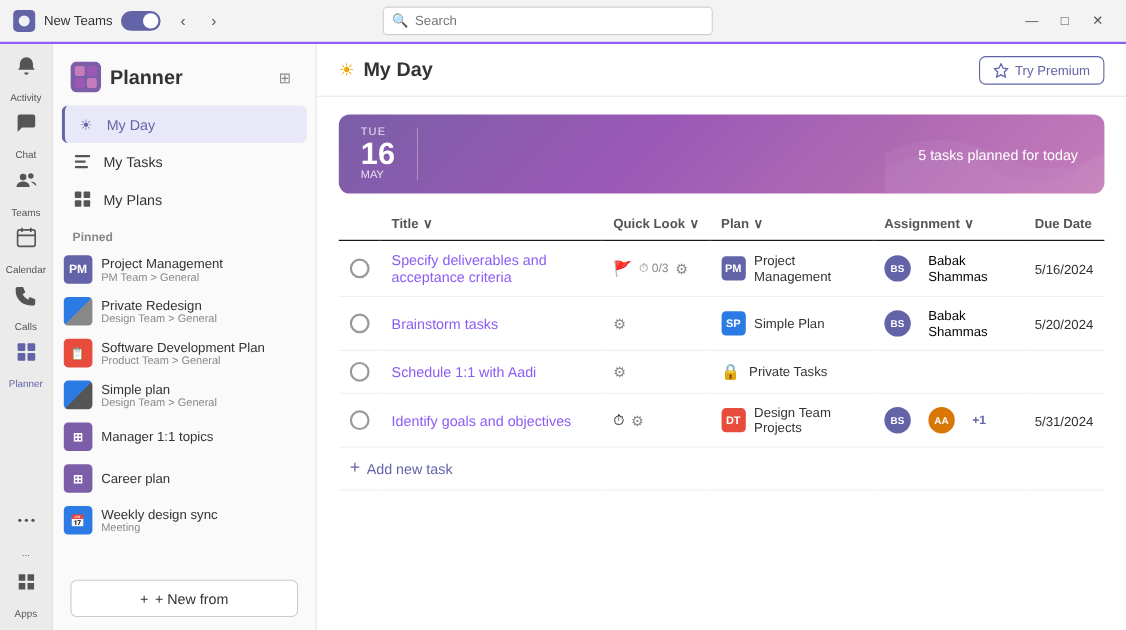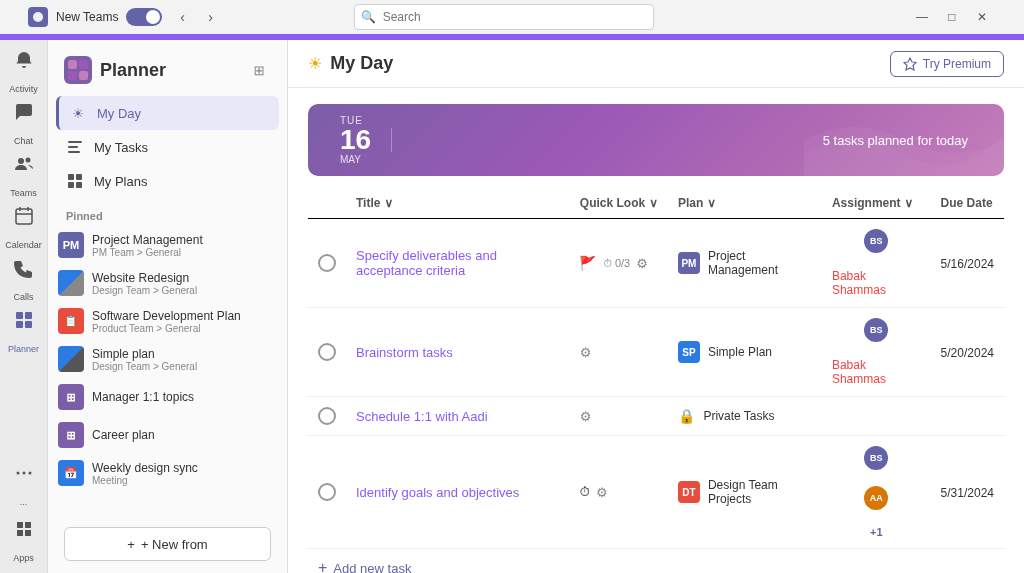--- a/index.html
+++ b/index.html
@@ -1,19 +1,19 @@
 <!DOCTYPE html>
 <html><head>
   <meta charset="utf-8">
   <style>
     * { box-sizing: border-box; margin: 0; padding: 0; }
     body { font-family: 'Segoe UI', sans-serif; font-size: 13px; background: #f5f5f5; overflow: hidden; width: 1024px; height: 573px; display: flex; flex-direction: column; }
 
     
-    .titlebar { height: 40px; background: #f3f3f3; display: flex; align-items: center; padding: 0 28px; gap: 8px; border-bottom: 6px solid #8b5cf6; flex-shrink: 0; justify-content: center; }
+    .titlebar { height: 40px; background: #f3f3f3; display: flex; align-items: center; padding: 0 12px; gap: 8px; border-bottom: 2px solid #8b5cf6; flex-shrink: 0; justify-content: center; }
     .titlebar-icon { width: 20px; height: 20px; background: #6264a7; border-radius: 4px; display: flex; align-items: center; justify-content: center; }
     .titlebar-title { font-size: 12px; font-weight: 500; color: #333; }
     .toggle-switch { width: 36px; height: 18px; background: #6264a7; border-radius: 9px; position: relative; cursor: pointer; }
     .toggle-knob { width: 14px; height: 14px; background: white; border-radius: 50%; position: absolute; right: 2px; top: 2px; }
     .search-wrapper { position: relative; width: 300px; margin: 0 auto; }
     .search-wrapper input { width: 100%; height: 26px; border: 1px solid #d0d0d0; border-radius: 4px; padding: 0 10px 0 28px; font-size: 12px; background: white; outline: none; }
     .search-icon-inner { position: absolute; left: 8px; top: 50%; transform: translateY(-50%); color: #888; font-size: 12px; }
     .nav-arrows { display: flex; gap: 4px; }
     .nav-btn { width: 24px; height: 24px; border: none; background: transparent; cursor: pointer; border-radius: 3px; display: flex; align-items: center; justify-content: center; color: #555; font-size: 14px; }
     .win-controls { display: flex; gap: 2px; margin-left: auto; }
@@ -53,21 +53,21 @@
     .new-plan-btn { width: 100%; height: 34px; border: 1px solid #ccc; border-radius: 6px; background: white; cursor: pointer; display: flex; align-items: center; justify-content: center; gap: 6px; font-size: 13px; color: #333; }
 
     
     .main { flex: 1; display: flex; flex-direction: column; overflow: hidden; background: white; }
     .main-header { height: 48px; display: flex; align-items: center; padding: 0 20px; border-bottom: 1px solid #e8e8e8; gap: 8px; }
     .sun-icon { color: #f0a500; font-size: 16px; }
     .main-title { font-size: 18px; font-weight: 600; color: #333; flex: 1; }
     .premium-btn { display: flex; align-items: center; gap: 6px; padding: 5px 12px; border: 1px solid #6264a7; border-radius: 6px; background: white; cursor: pointer; color: #6264a7; font-size: 12px; font-weight: 500; }
 
     
-    .welcome-banner { margin: 16px 20px 12px; border-radius: 10px; background: linear-gradient(135deg, #7b5ea7 0%, #9b59b6 40%, #b06ab3 70%, #c47dba 100%); padding: 12px; display: flex; align-items: stretch; overflow: hidden; position: relative; height: 72px; flex-shrink: 0; }
+    .welcome-banner { margin: 16px 20px 12px; border-radius: 10px; background: linear-gradient(135deg, #7b5ea7 0%, #9b59b6 40%, #b06ab3 70%, #c47dba 100%); padding: 0; display: flex; align-items: stretch; overflow: hidden; position: relative; height: 72px; flex-shrink: 0; }
     .banner-left { display: flex; flex-direction: column; justify-content: center; padding: 14px 20px; }
     .banner-date { font-size: 10px; color: rgba(255,255,255,0.8); text-transform: uppercase; letter-spacing: 1px; }
     .banner-day { font-size: 28px; font-weight: 700; color: white; line-height: 1; }
     .banner-month { font-size: 10px; color: rgba(255,255,255,0.8); text-transform: uppercase; }
     .banner-divider { width: 1px; background: rgba(255,255,255,0.3); margin: 12px 0; }
     .banner-center { padding: 14px 20px; display: flex; flex-direction: column; justify-content: center; flex: 1; }
     .banner-greeting { font-size: 18px; font-weight: 600; color: white; }
     .banner-sub { font-size: 13px; color: rgba(255,255,255,0.85); margin-top: 2px; }
     .banner-right { margin-left: auto; display: flex; align-items: center; padding: 0 24px; }
     .banner-tasks { font-size: 13px; color: white; font-weight: 500; }
@@ -83,25 +83,25 @@
     .task-row-check { width: 18px; height: 18px; border: 2px solid #999; border-radius: 50%; cursor: pointer; flex-shrink: 0; }
     .task-name { font-size: 13px; color: #8b5cf6; }
     .quick-look-cell { display: flex; align-items: center; gap: 6px; }
     .ql-flag { font-size: 14px; }
     .ql-progress { font-size: 11px; color: #888; display: flex; align-items: center; gap: 3px; }
     .ql-gear { color: #888; font-size: 13px; cursor: pointer; }
     .plan-cell { display: flex; align-items: center; gap: 8px; }
     .plan-icon { width: 22px; height: 22px; border-radius: 4px; display: flex; align-items: center; justify-content: center; font-size: 10px; font-weight: 700; color: white; flex-shrink: 0; }
     .plan-name { font-size: 12px; color: #333; }
     .private-icon { font-size: 14px; color: #888; }
-    .assignment-cell { display: flex; align-items: center; gap: 16px; flex-direction: column; }
+    .assignment-cell { display: flex; align-items: center; gap: 16px; }
     .avatar { width: 24px; height: 24px; border-radius: 50%; background: #6264a7; display: flex; align-items: center; justify-content: center; font-size: 9px; font-weight: 600; color: white; flex-shrink: 0; }
     .avatar.orange { background: #d97706; }
     .avatar-count { font-size: 11px; color: #6264a7; font-weight: 600; }
-    .assignee-name { font-size: 12px; color: #ef4444; }
+    .assignee-name { font-size: 12px; color: #000000; }
     .due-date { font-size: 12px; color: #333; }
     .add-task-row td { padding: 10px 10px; }
     .add-task-btn { display: flex; align-items: center; gap: 6px; cursor: pointer; color: #6264a7; font-size: 13px; font-weight: 500; background: none; border: none; }
     td { padding: 10px 10px; vertical-align: middle; }
   </style>
 </head>
 <body>
 
 <div class="titlebar">
   <div class="titlebar-icon">
@@ -239,21 +239,21 @@
         <div class="pinned-icon" style="background:#6264a7;">PM</div>
         <div class="pinned-text">
           <span class="pinned-name">Project Management</span>
           <span class="pinned-sub">PM Team &gt; General</span>
         </div>
       </div>
 
       <div class="pinned-item">
         <div class="pinned-icon" style="background: linear-gradient(135deg, #2c7be5 50%, #888 50%);"></div>
         <div class="pinned-text">
-          <span class="pinned-name">Website Redesign</span>
+          <span class="pinned-name">Private Redesign</span>
           <span class="pinned-sub">Design Team &gt; General</span>
         </div>
       </div>
 
       <div class="pinned-item">
         <div class="pinned-icon" style="background:#e74c3c;">📋</div>
         <div class="pinned-text">
           <span class="pinned-name">Software Development Plan</span>
           <span class="pinned-sub">Product Team &gt; General</span>
         </div>

